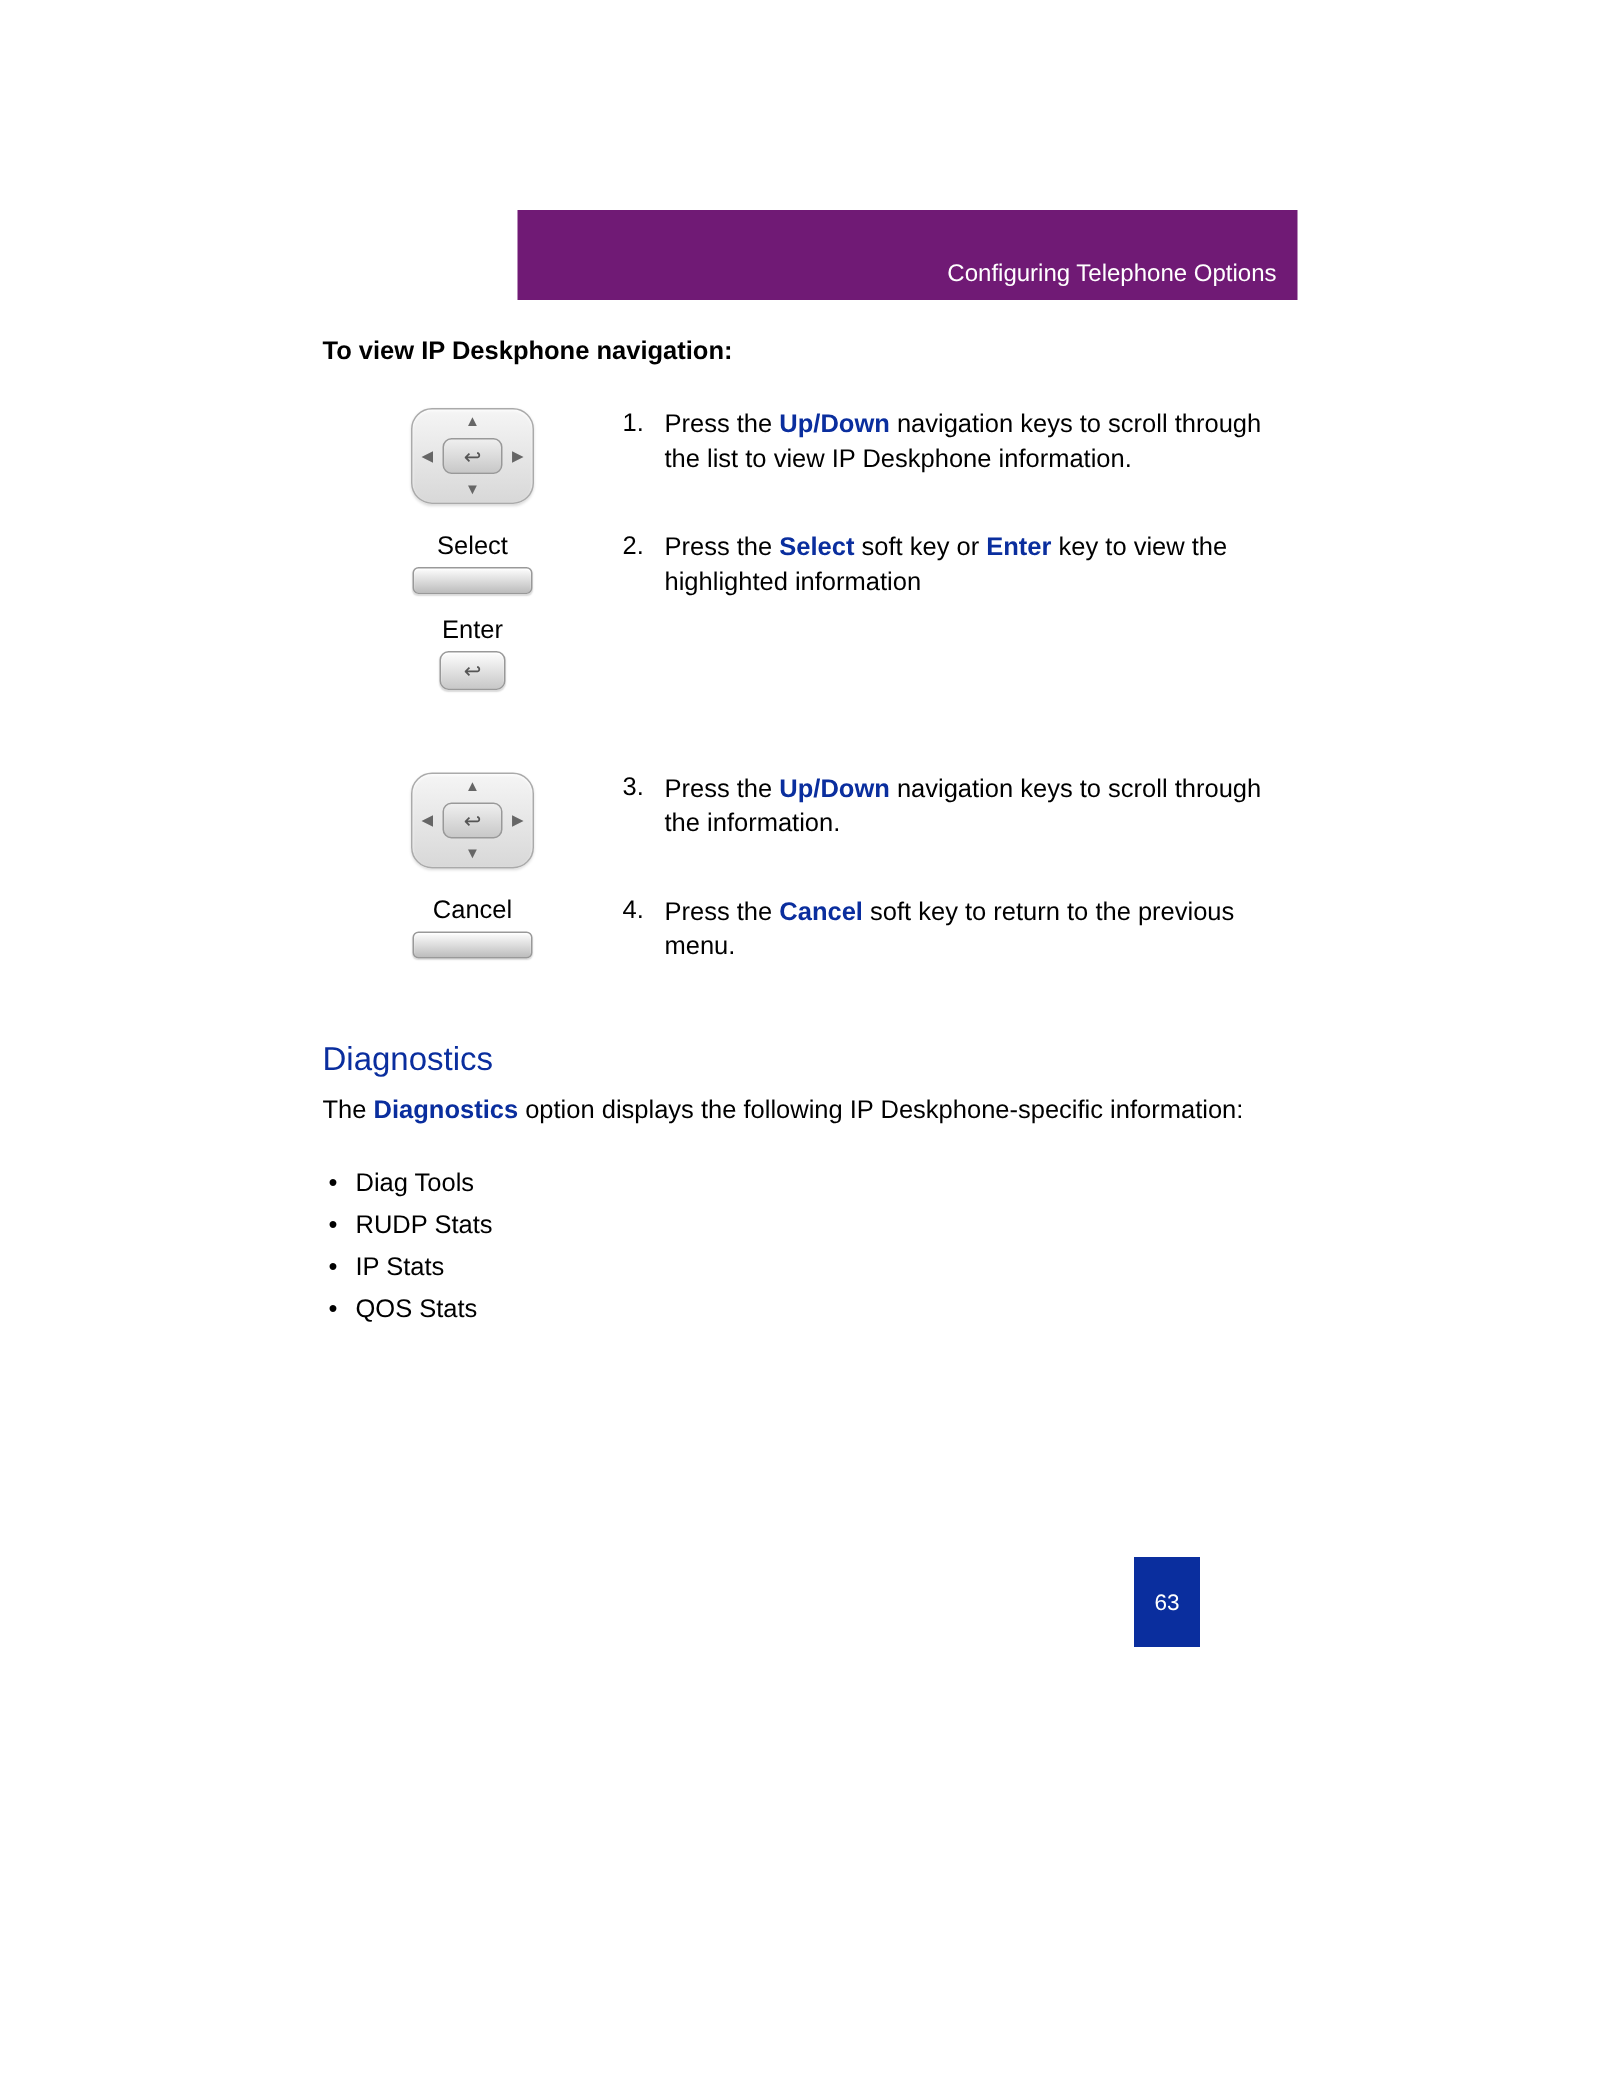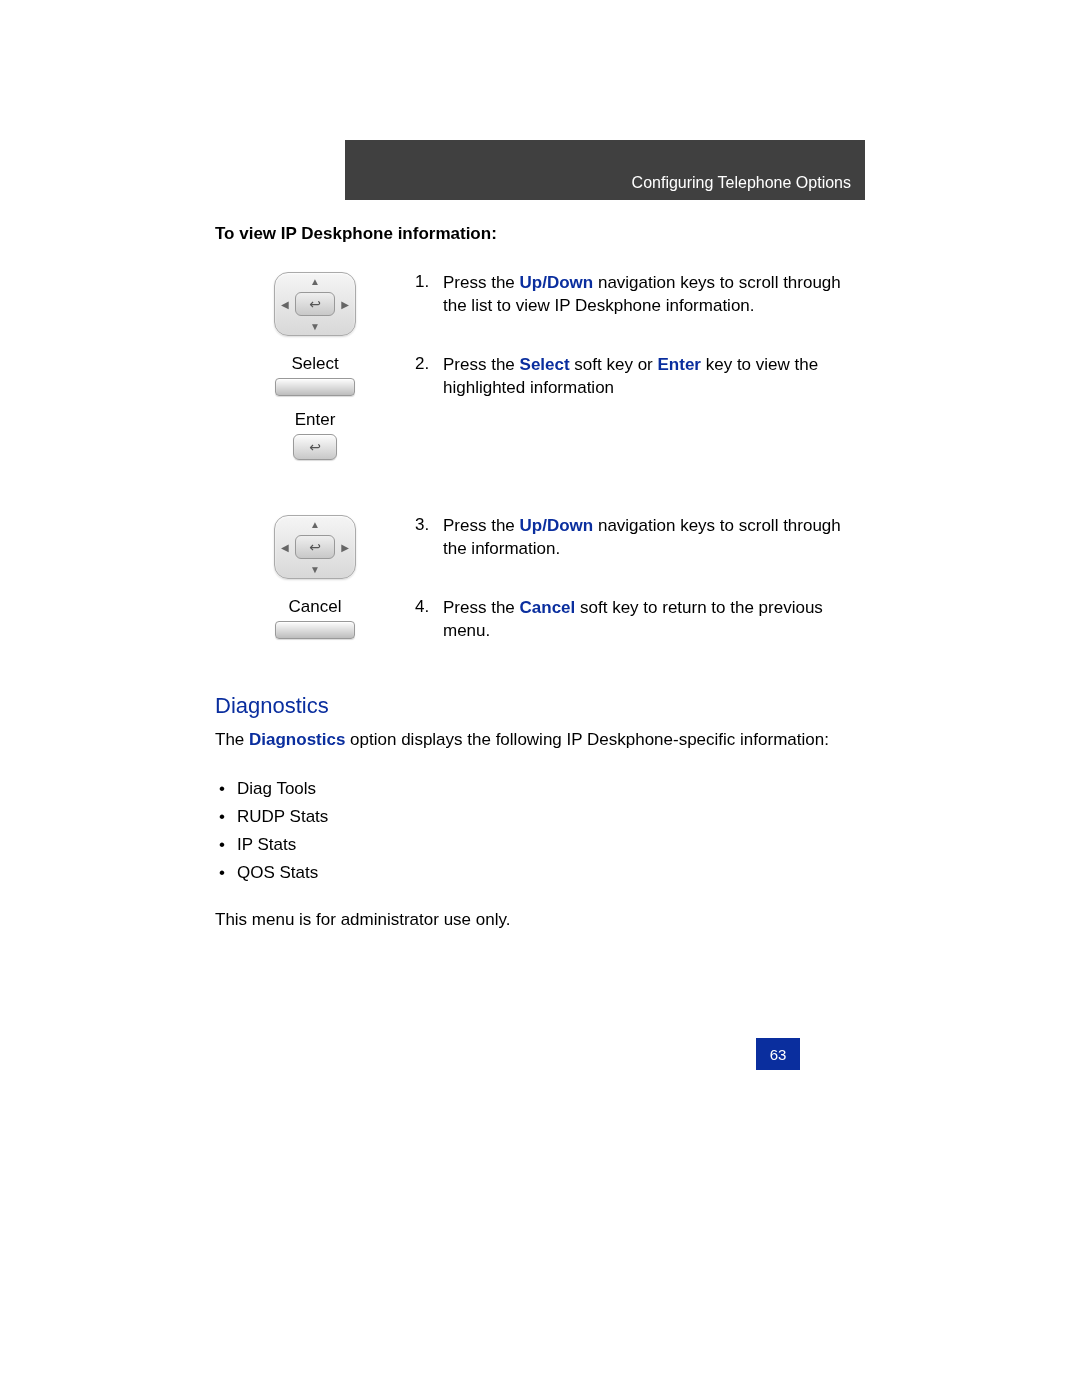--- a/index.html
+++ b/index.html
@@ -11,21 +11,21 @@
     background: #fff;
   }
   .page {
     width: 1080px;
     height: 1397px;
     position: relative;
     box-sizing: border-box;
     padding: 140px 215px 0 215px;
   }
   .header-bar {
-    background: #404040;
+    background: #701a75;
     color: #fff;
     height: 60px;
     display: flex;
     align-items: flex-end;
     justify-content: flex-end;
     padding: 0 14px 8px 14px;
     box-sizing: border-box;
     font-size: 16px;
     margin-left: 130px;
   }
@@ -141,37 +141,37 @@
   ul.diag-list li::before {
     content: "•";
     position: absolute;
     left: -18px;
   }
   .footer-box {
     position: absolute;
     right: 280px;
     top: 1038px;
     width: 44px;
-    height: 32px;
+    height: 60px;
     background: #0a2e9e;
     color: #fff;
     display:flex;align-items:center;justify-content:center;
     font-size:15px;
   }
 </style>
 </head>
 <body>
 
 <div class="page">
 
   <div class="header-bar">
     <span>Configuring Telephone Options</span>
   </div>
 
-  <div class="section-title">To view IP Deskphone information:</div>
+  <div class="section-title">To view IP Deskphone navigation:</div>
 
   <div class="step-row">
     <div class="step-left">
       <div class="nav-pad">
         <span class="arrow up">▲</span>
         <span class="arrow down">▼</span>
         <span class="arrow left">◀</span>
         <span class="arrow right">▶</span>
         <div class="center">
             <span class="enter-glyph">↩</span>
@@ -237,19 +237,18 @@
   <div class="diag-heading">Diagnostics</div>
   <div class="diag-intro">
     <span>The </span><span class="hl">Diagnostics</span><span> option displays the following IP Deskphone-specific information:</span>
   </div>
   <ul class="diag-list">
     <li>Diag Tools</li>
     <li>RUDP Stats</li>
     <li>IP Stats</li>
     <li>QOS Stats</li>
   </ul>
-  <div style="margin-top:18px;">This menu is for administrator use only.</div>
 
   <div class="footer-box">
     <span>63</span>
   </div>
 
 </div>
 
 </body></html>

